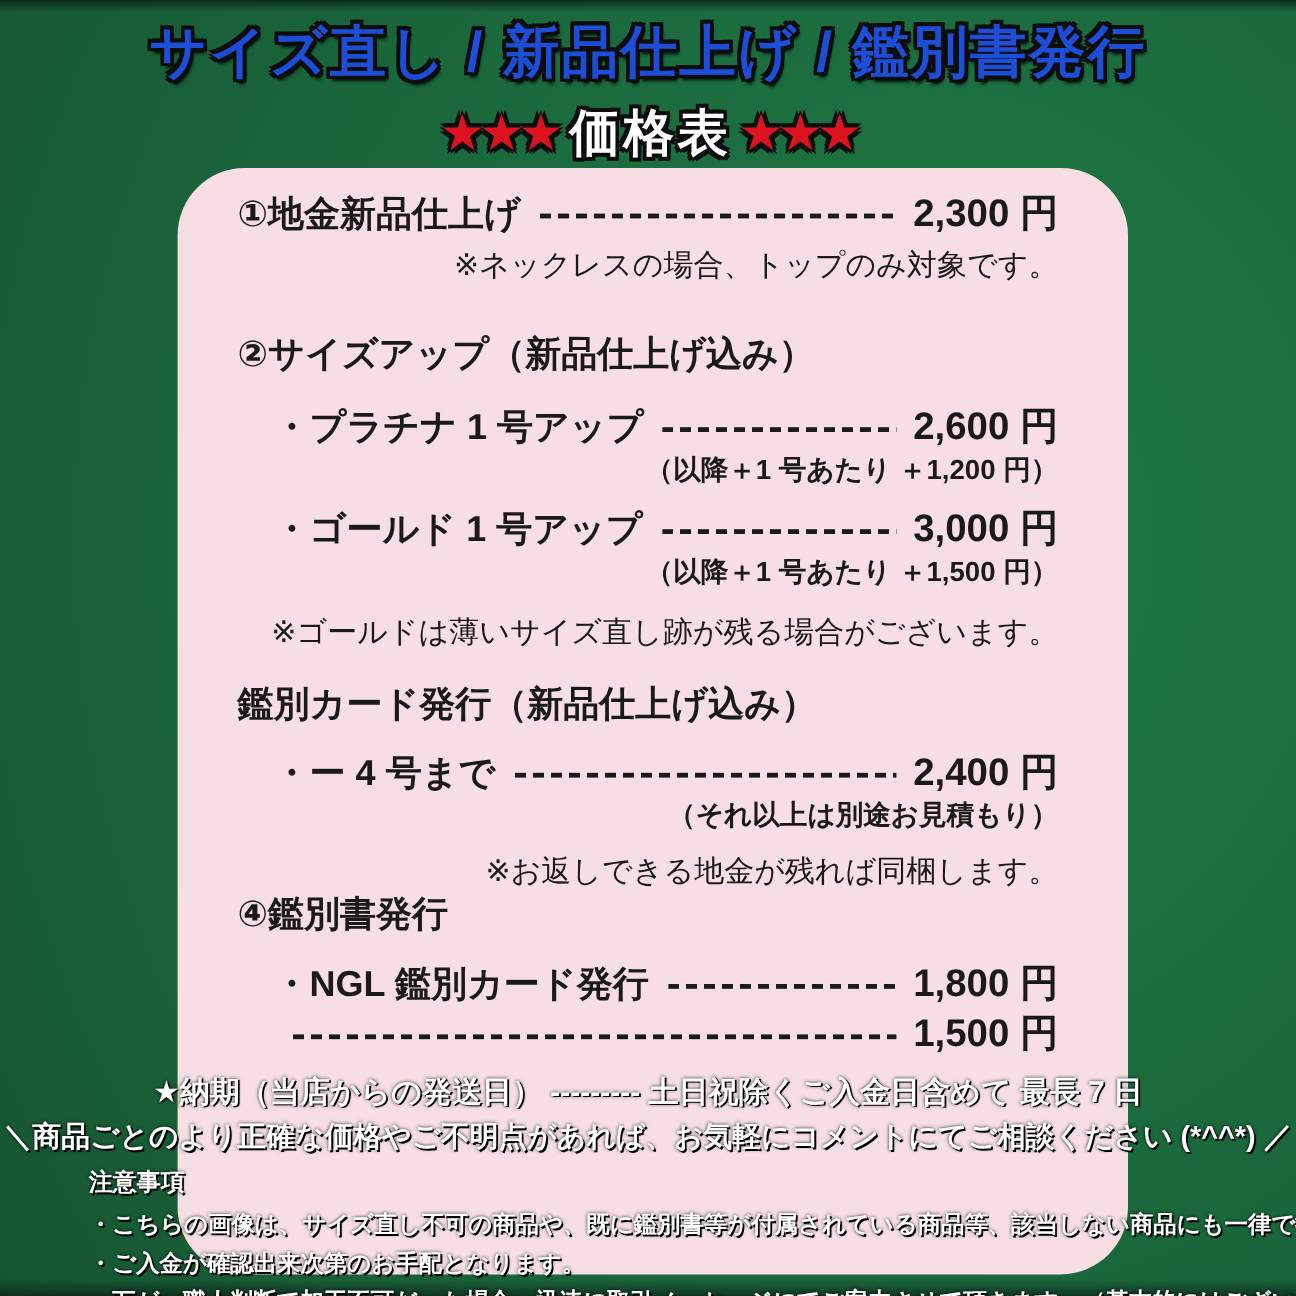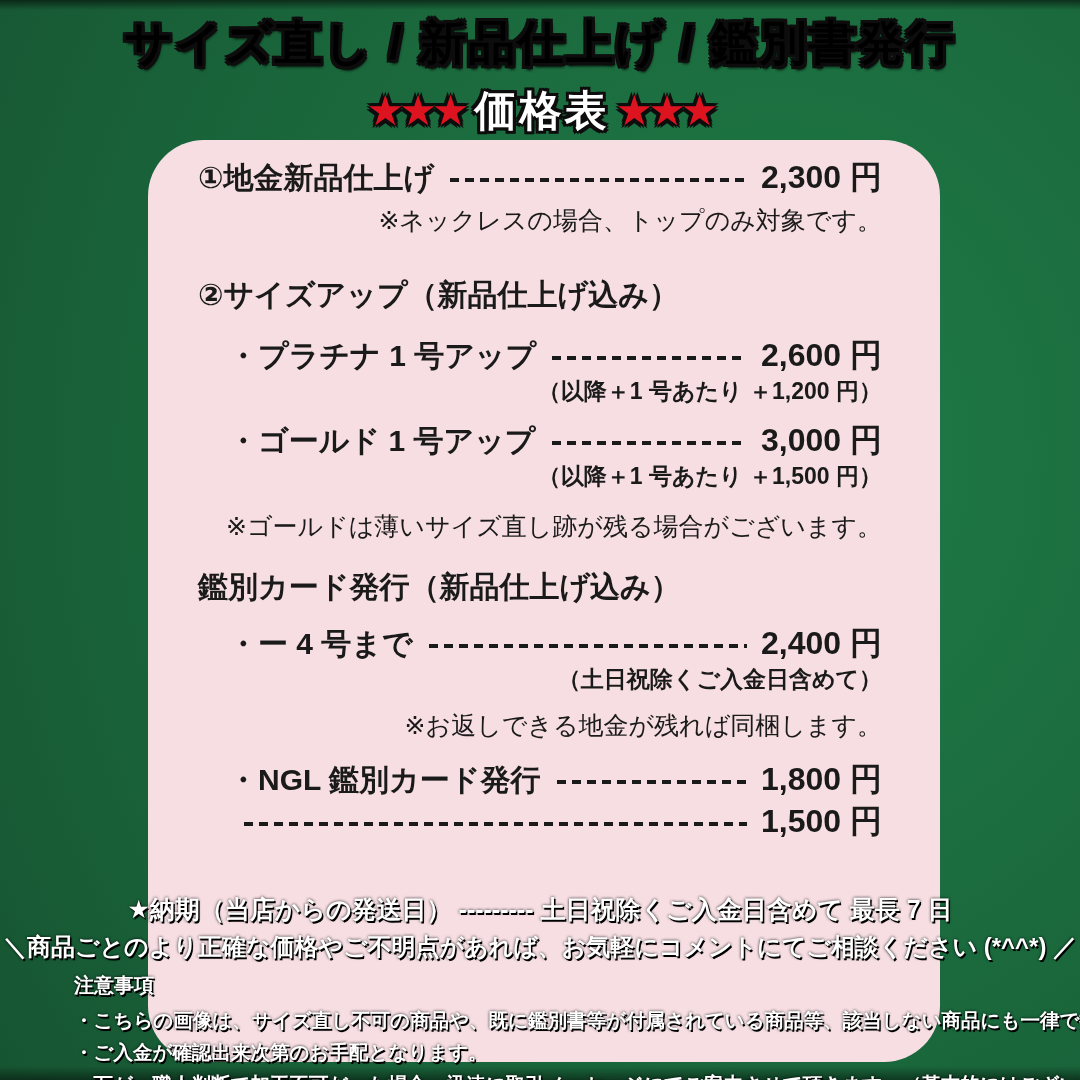--- a/index.html
+++ b/index.html
@@ -7,21 +7,21 @@
     width:1080px;height:1080px;position:relative;overflow:hidden;
     font-family:"Liberation Sans","DejaVu Sans",sans-serif;
     background:radial-gradient(130% 150% at 72% 42%, #1f7c47 0%, #196239 48%, #123f25 100%);
   }
   .vignette{position:absolute;inset:0;pointer-events:none;
     background:linear-gradient(to bottom, rgba(0,0,0,.55) 0px, rgba(0,0,0,0) 10px,
       rgba(0,0,0,0) calc(100% - 14px), rgba(0,0,0,.45) 100%);}
   
   .header{position:absolute;top:12px;left:0;right:0;text-align:center;}
   .title{
-    font-size:47px;font-weight:bold;letter-spacing:2px;color:#000000;white-space:nowrap;
+    font-size:47px;font-weight:bold;letter-spacing:2px;color:#1d4ed8;white-space:nowrap;
     text-shadow:-3px -3px 0 #0d0d0d,3px -3px 0 #0d0d0d,-3px 3px 0 #0d0d0d,3px 3px 0 #0d0d0d,
       -3px 0 0 #0d0d0d,3px 0 0 #0d0d0d,0 -3px 0 #0d0d0d,0 3px 0 #0d0d0d,2px 4px 3px #000;
   }
   .subtitle{margin-top:8px;font-size:42px;font-weight:bold;white-space:nowrap;}
   .subtitle .stars{
     color:#dd1420;letter-spacing:-5px;
     text-shadow:-3px -3px 0 #0d0d0d,3px -3px 0 #0d0d0d,-3px 3px 0 #0d0d0d,3px 3px 0 #0d0d0d,
       -3px 0 0 #0d0d0d,3px 0 0 #0d0d0d,0 -3px 0 #0d0d0d,0 3px 0 #0d0d0d;
   }
   .subtitle .stars.left{margin-right:10px;}
@@ -95,24 +95,25 @@
 
   <div class="note" style="margin-top:18px;">※ゴールドは薄いサイズ直し跡が残る場合がございます。</div>
 
   <div class="heading" style="margin-top:24px;">鑑別カード発行（新品仕上げ込み）</div>
 
   <div class="prow indent" style="margin-top:17px;">
     <span class="label">・ー 4 号まで</span>
     <span class="leader"></span>
     <span class="price">2,400 円</span>
   </div>
-  <div class="subnote">（土日祝除くご入金日含めて）</div>
+  <div class="subnote">（それ以上は別途お見積もり）</div>
 
   <div class="note" style="margin-top:14px;">※お返しできる地金が残れば同梱します。</div>
 
+  <div class="heading" style="margin-top:0px;">④鑑別書発行</div>
 
   <div class="prow indent" style="margin-top:18px;">
     <span class="label">・NGL 鑑別カード発行</span>
     <span class="leader"></span>
     <span class="price">1,800 円</span>
   </div>
 
   <div class="prow indent" style="margin-top:2px;">
     <span class="leader"></span>
     <span class="price">1,500 円</span>

